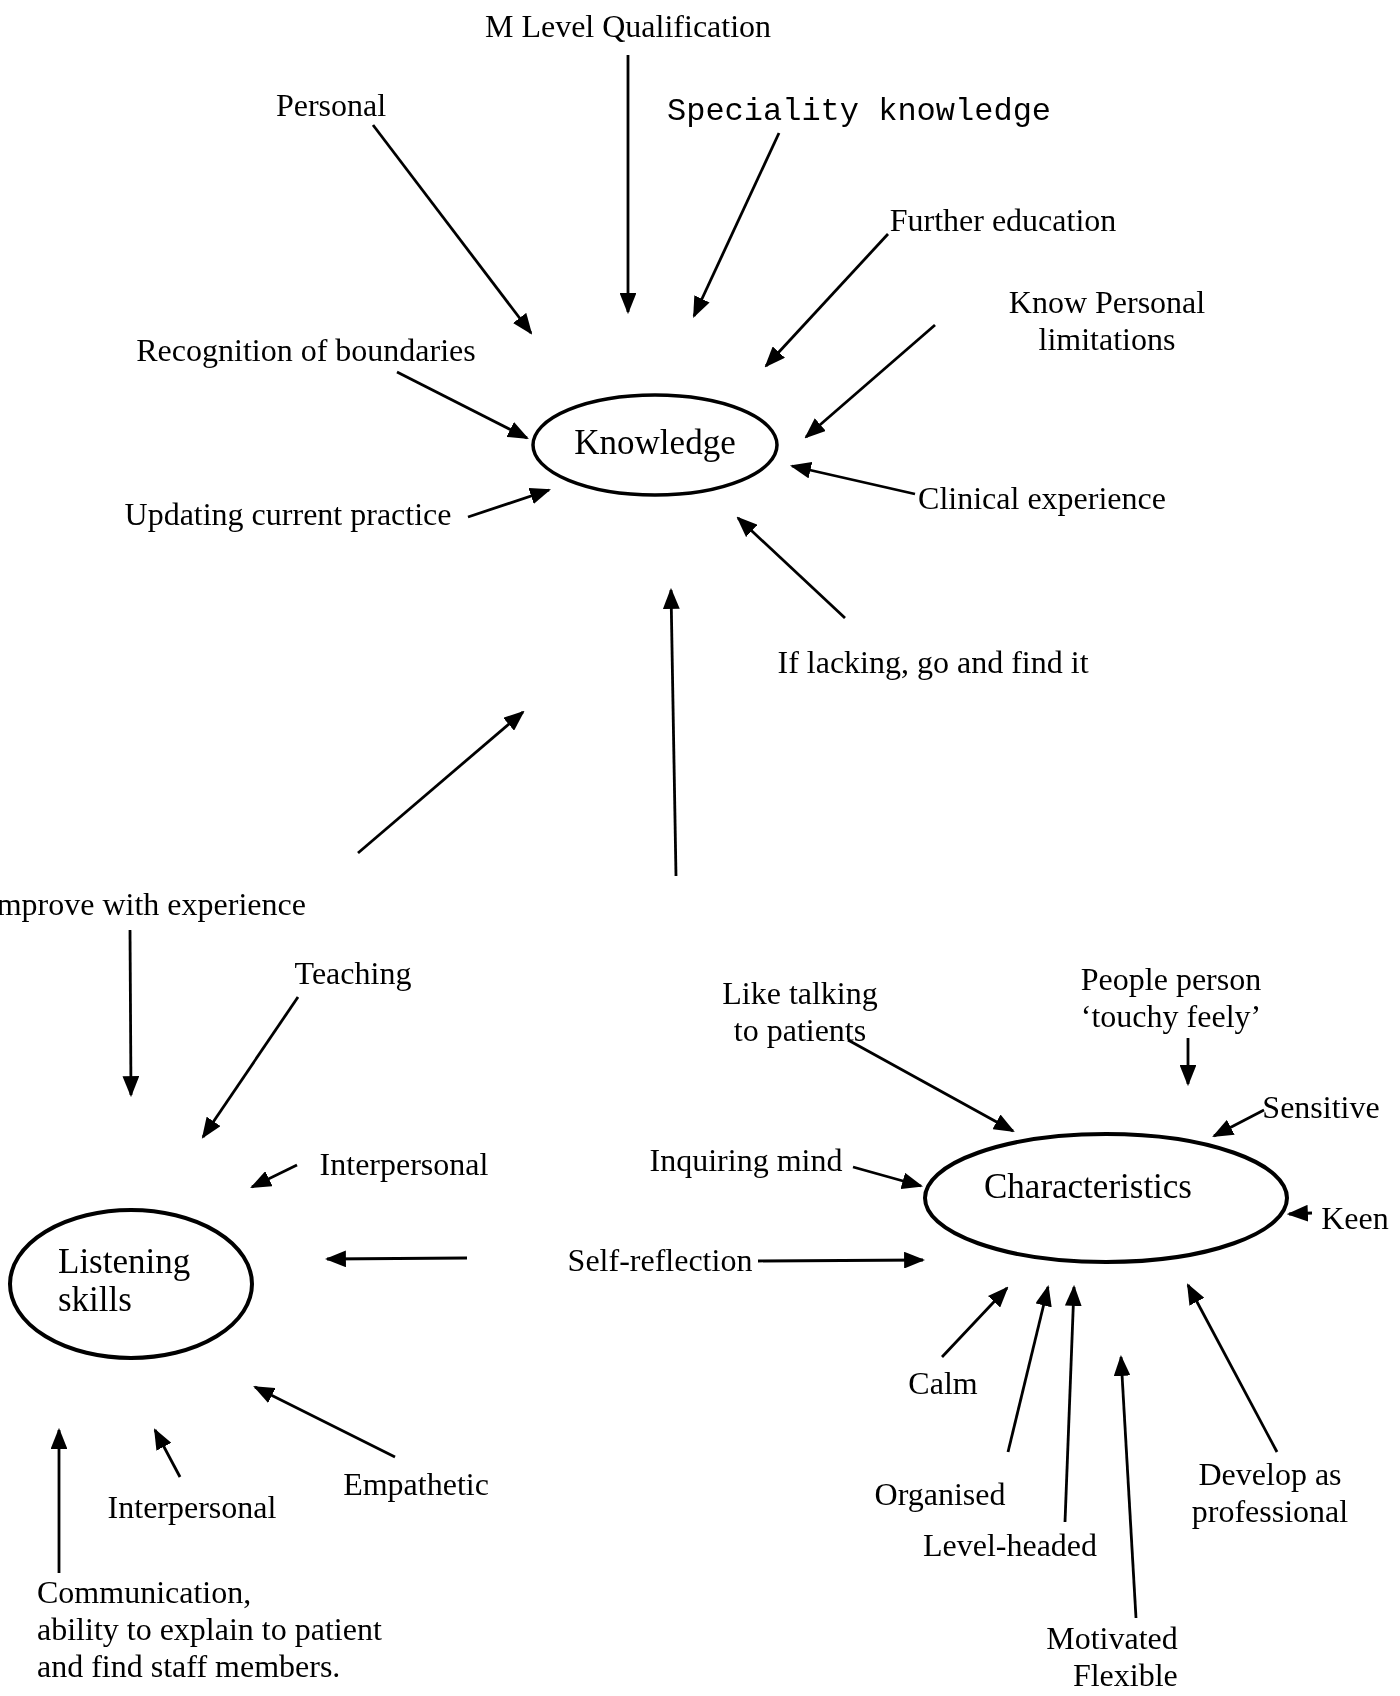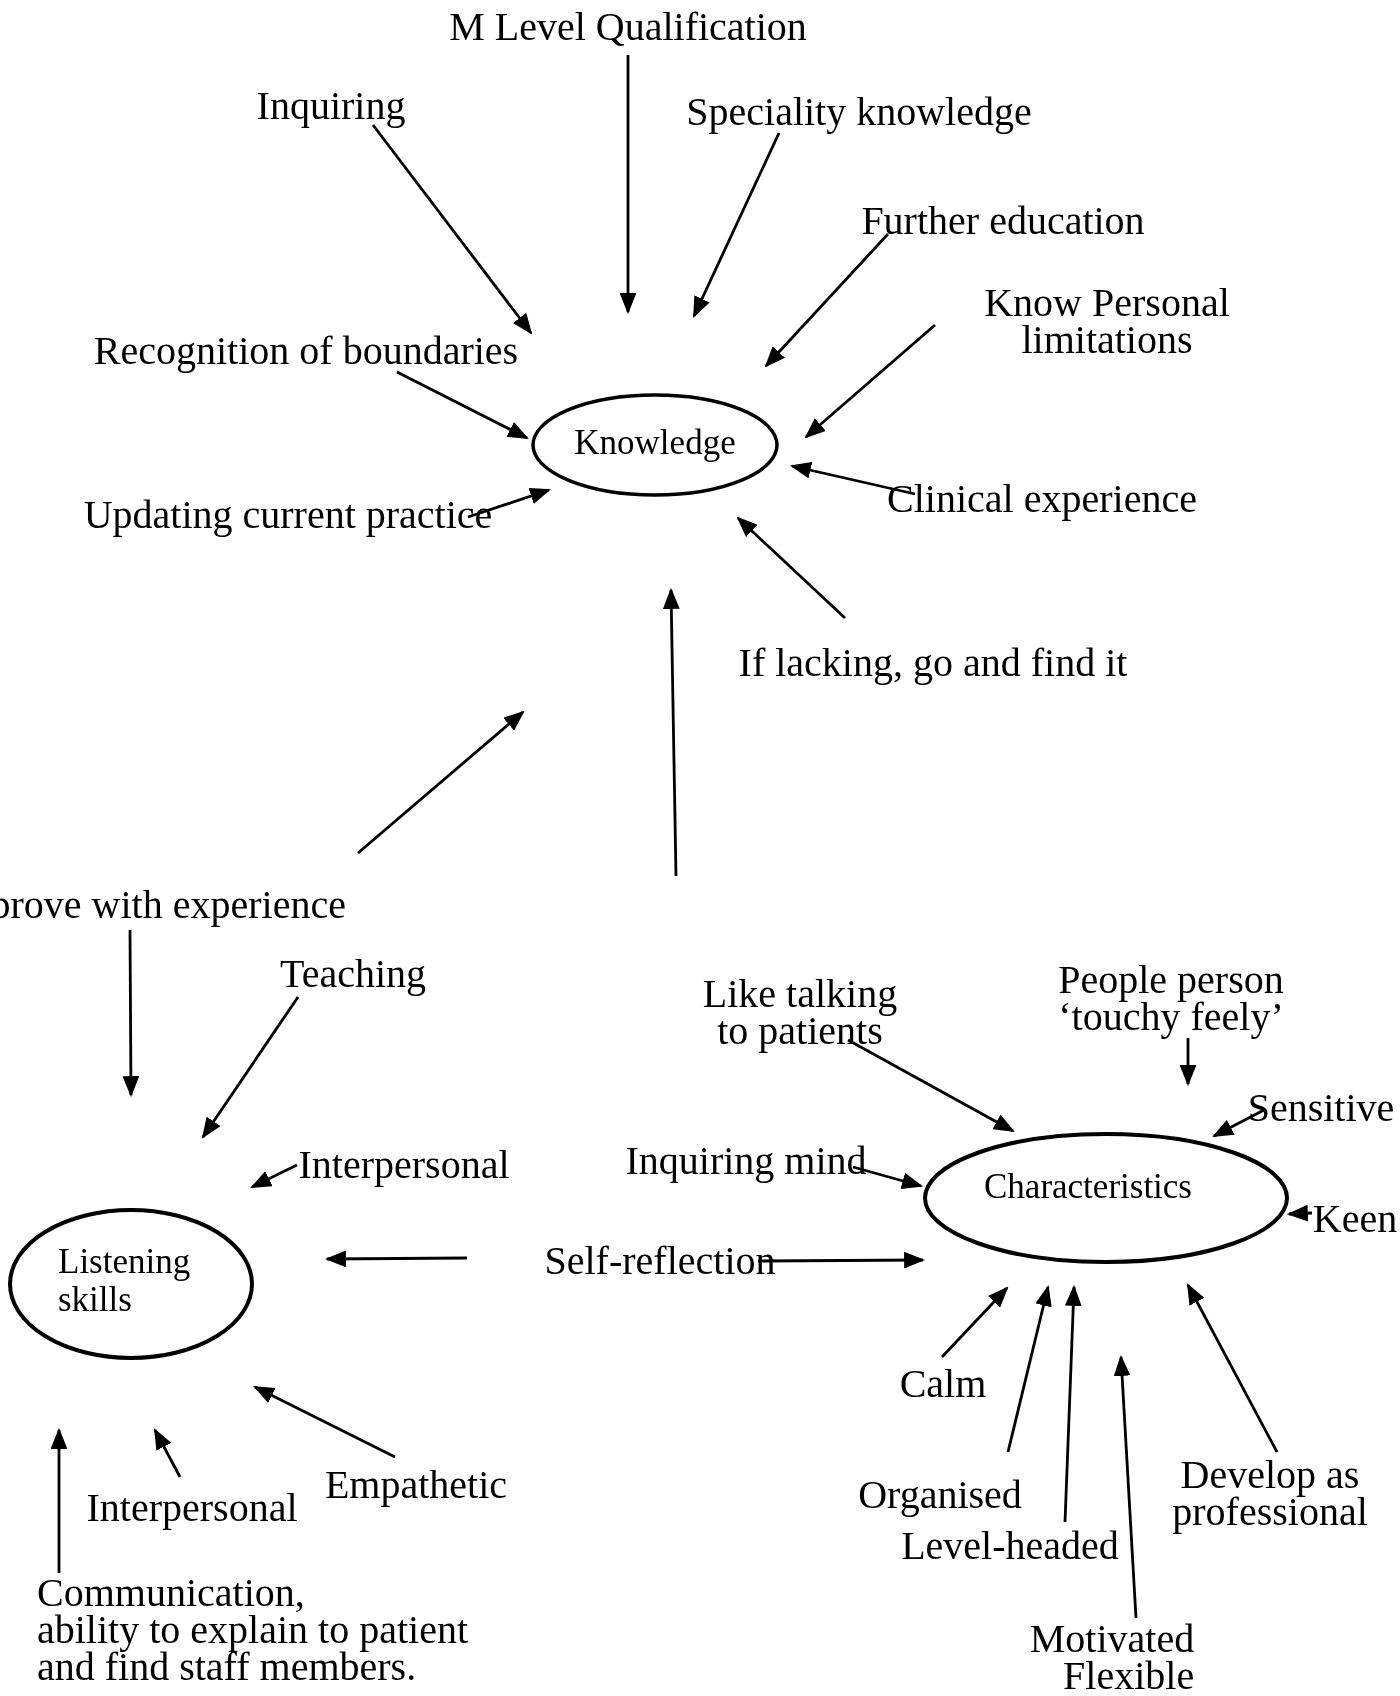--- a/index.html
+++ b/index.html
@@ -7,21 +7,21 @@
     position:relative;
     width:1400px;height:1696px;
     background:#ffffff;
     font-family:"Liberation Serif","DejaVu Serif",serif;
     color:#000000;
     overflow:hidden;
   }
   #diagram-svg{position:absolute;left:0;top:0;width:1400px;height:1696px;}
   .lbl{
     position:absolute;
-    font-size:40px;
+    font-size:32px;
     line-height:37px;
     white-space:pre-line;
     text-align:center;
     transform:translate(-50%,-50%);
     color:#000000;
   }
   .lbl.left{
     transform:none;
     text-align:left;
   }
@@ -79,22 +79,22 @@
       <line x1="1136" y1="1618" x2="1121" y2="1357" stroke="#000000" stroke-width="2.8" marker-end="url(#arrowhead)"></line>
       <line x1="1277" y1="1452" x2="1188" y2="1285" stroke="#000000" stroke-width="2.8" marker-end="url(#arrowhead)"></line>
     </svg>
 
   <div class="node-label" style="left:655px; top:443px;">Knowledge</div>
   <div class="node-label left" style="left:58px; top:1243px;">Listening
 skills</div>
   <div class="node-label" style="left:1088px; top:1187px;">Characteristics</div>
 
   <div class="lbl" style="left:628px; top:26px;">M Level Qualification</div>
-  <div class="lbl" style="left:331px; top:105px;">Inquiring</div>
-  <div class="lbl" style="left:859px; top:111px;">Speciality knowledge</div>
+  <div class="lbl" style="left:331px; top:105px;">Personal</div>
+  <div class="lbl" style="left:859px; top:111px;font-family:Liberation Mono, monospace;">Speciality knowledge</div>
   <div class="lbl" style="left:1003px; top:220px;">Further education</div>
   <div class="lbl" style="left:1107px; top:321px;">Know Personal limitations</div>
   <div class="lbl" style="left:282px; top:350px;margin-left:24px;">Recognition of boundaries</div>
   <div class="lbl" style="left:288px; top:514px;">Updating current practice</div>
   <div class="lbl" style="left:1042px; top:498px;">Clinical experience</div>
   <div class="lbl" style="left:933px; top:662px;">If lacking, go and find it</div>
 
   <div class="lbl" style="left:146px; top:904px;">Improve with experience</div>
   <div class="lbl" style="left:353px; top:973px;">Teaching</div>
   <div class="lbl" style="left:404px; top:1164px;">Interpersonal</div>

